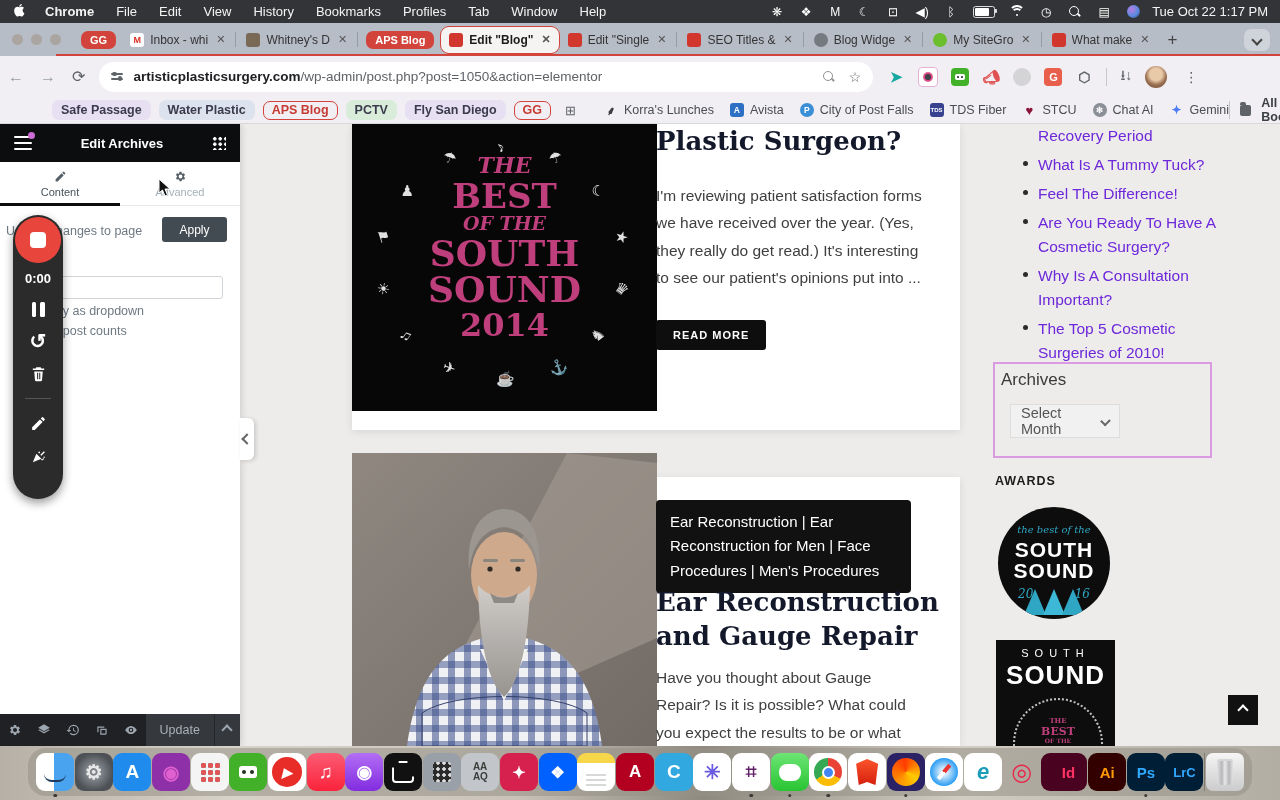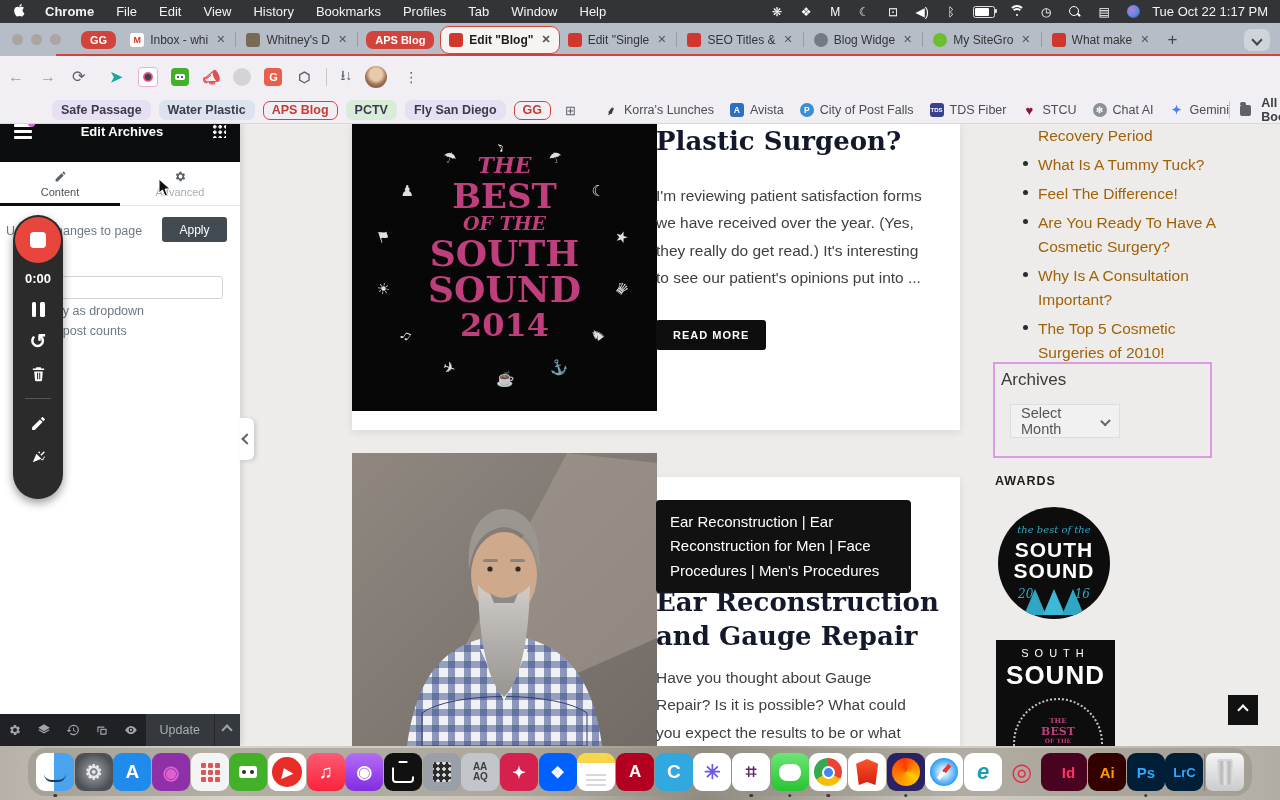--- a/index.html
+++ b/index.html
@@ -99,21 +99,21 @@
   .bm-grid{color:#5f6368;font-size:13px;margin-left:14px;}
   #bm-right{margin-left:auto;display:flex;align-items:center;gap:10px;margin-right:14px;font-weight:bold;color:#3c4043;}
   .folder{width:14px;height:11px;background:#5f6368;border-radius:2px;position:relative;}
   .folder::before{content:"";position:absolute;top:-3px;left:0;width:6px;height:3px;background:#5f6368;border-radius:2px 2px 0 0;}
 
   
   #workspace{position:absolute;left:0;top:124px;width:1280px;height:622px;background:#eeeceb;overflow:hidden;}
 
   
   #epanel{position:absolute;left:0;top:0;width:240px;height:622px;background:#fff;box-shadow:2px 0 6px rgba(0,0,0,.12);}
-  #epanel-header{position:absolute;left:0;top:0;width:240px;height:38px;background:#0c0d0e;color:#fff;display:flex;}
+  #epanel-header{position:absolute;left:0;top:0;width:240px;height:38px;background:#0c0d0e;color:#fff;display:flex;align-items:center;}
   .hamburger{width:18px;margin-left:14px;display:flex;flex-direction:column;gap:3.5px;position:relative;}
   .hamburger i{height:2.5px;background:#fff;border-radius:1px;}
   .hamburger .dot{position:absolute;right:-3px;top:-4px;width:7px;height:7px;border-radius:50%;background:#cf6bd6;}
   #epanel-title{flex:1;text-align:center;font-size:13px;font-weight:bold;}
   .gridicon{width:14px;height:14px;margin-right:14px;
     background-image:radial-gradient(circle,#fff 1.5px,transparent 1.8px);background-size:5.5px 5.5px;background-position:0 0;}
   #epanel-tabs{position:absolute;left:0;top:38px;width:240px;height:44px;background:#fff;display:flex;border-bottom:1px solid #e6e9ec;box-sizing:border-box;}
   .etab{flex:1;display:flex;flex-direction:column;align-items:center;justify-content:center;gap:3px;font-size:11px;color:#a4afb7;position:relative;}
   .etab.active{color:#495157;}
   .etab .underline{position:absolute;left:0;right:0;bottom:-1px;height:3px;background:#0c0d0e;}
@@ -171,21 +171,21 @@
 
   #post2-card{position:absolute;left:632px;top:353px;width:328px;height:269px;background:#fff;box-shadow:0 2px 8px rgba(0,0,0,.09);}
   #post2-img{position:absolute;left:352px;top:329px;width:305px;height:293px;overflow:hidden;z-index:5;}
   #post2-cats{position:absolute;left:656px;top:376px;width:227px;background:#111;color:#fff;font-size:15px;line-height:1.62;
     padding:10px 14px;border-radius:4px;z-index:6;}
   #post2-title{position:absolute;left:656px;top:462px;width:300px;font-family:"DejaVu Serif",serif;font-weight:bold;
     font-size:26px;line-height:1.3;color:#13182b;z-index:6;}
   #post2-excerpt{position:absolute;left:656px;top:540px;width:252px;font-size:15.5px;line-height:1.77;color:#3f3f3f;z-index:6;}
 
   
-  #side-links{position:absolute;left:1038px;top:0;width:186px;font-size:15.5px;line-height:1.53;color:#a16207;}
+  #side-links{position:absolute;left:1038px;top:0;width:186px;font-size:15.5px;line-height:1.53;color:#6d28d9;}
   #side-links .slink{position:relative;margin-bottom:0.35em;}
   #side-links .slink.bullet::before{content:"";position:absolute;left:-15px;top:8px;width:5px;height:5px;border-radius:50%;background:#2b2b2b;}
   #archives-widget{position:absolute;left:993px;top:238px;width:215px;height:92px;border:2px solid #db9be2;background:transparent;}
   #archives-title{position:absolute;left:6px;top:6px;font-size:17px;color:#3a3a3a;}
   #month-select{position:absolute;left:15px;top:40px;width:110px;height:34px;background:#f1f1f1;border:1px solid #ddd;
     display:flex;align-items:center;gap:12px;padding:16px 10px;font-size:14.5px;color:#555;box-sizing:border-box;}
   #awards-label{position:absolute;left:995px;top:350px;font-size:12.5px;font-weight:bold;letter-spacing:1px;color:#1c1c1c;}
   #award1{position:absolute;left:998px;top:383px;width:112px;height:112px;border-radius:50%;background:#0d0d0d;overflow:hidden;}
   #award1 .tag{position:absolute;top:17px;width:100%;text-align:center;font-family:"DejaVu Serif",serif;font-style:italic;font-size:10px;color:#2fa7c4;}
   #award1 .s1,#award1 .s2{position:absolute;width:100%;text-align:center;color:#fff;font-weight:bold;font-size:21px;letter-spacing:1px;line-height:1;}
@@ -381,20 +381,34 @@
     <span class="tabsearch">
         <span class="chev down"></span>
       </span>
     <div id="group-underline"></div>
   </div>
 
   <div id="toolbar">
     <span class="navbtn dim">←</span>
     <span class="navbtn dim">→</span>
     <span class="navbtn">⟳</span>
+    <div id="omnibox">
+      <span class="tune">
+          <i></i>
+          <i></i>
+        </span>
+      <span id="url"><b>artisticplasticsurgery.com</b><span class="path">/wp-admin/post.php?post=1050&amp;action=elementor</span></span>
+      <span class="right">
+        <span class="mag" style="filter:invert(.6);">
+            <i style="border-color:#333;"></i>
+            <em style="background:#333;"></em>
+          </span>
+        <span class="star">☆</span>
+      </span>
+    </div>
     <div id="ext-row">
       <span class="ext bird">➤</span>
       <span class="ext cam">
           <i></i>
         </span>
       <span class="ext robot">
           <i></i>
         </span>
       <span class="ext mega">📣︎</span>
       <span class="ext graycircle"></span>

